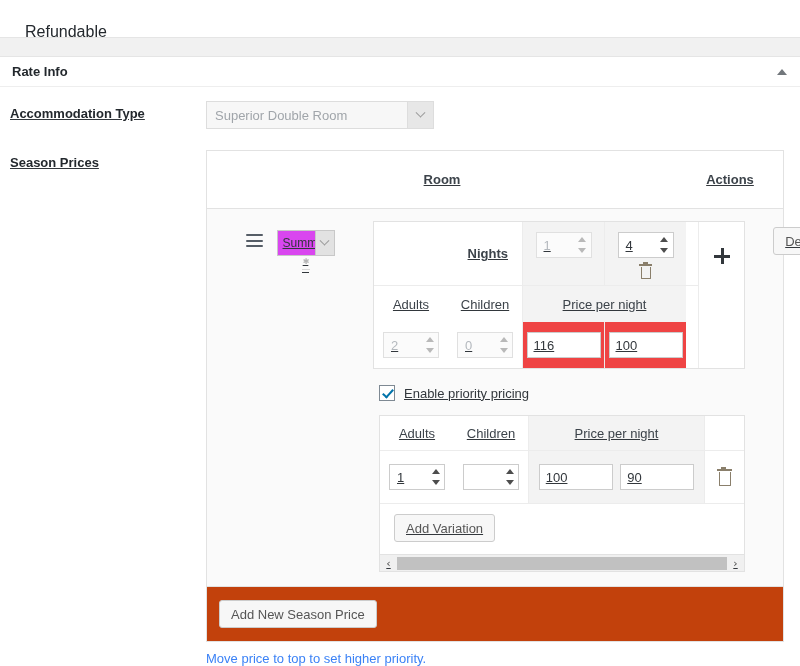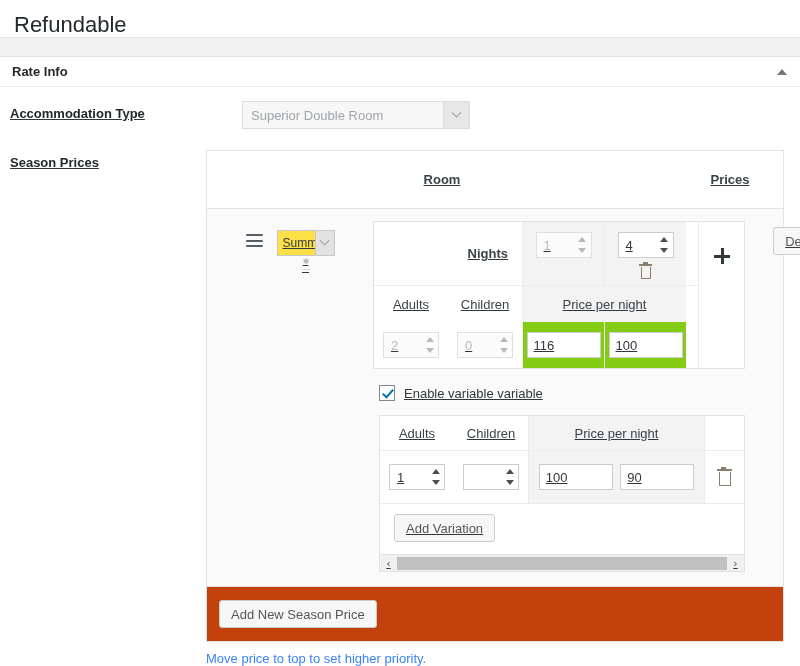--- a/index.html
+++ b/index.html
@@ -14,25 +14,25 @@
   }
 
   
   .page-title-wrap {
     height: 38px;
     padding: 4px 0 0 10px;
     background: #fff;
     border-bottom: 1px solid #e5e5e5;
   }
   .page-title {
-    font-size: 22px;
+    font-size: 16px;
     font-weight: 400;
     color: #23282d;
     line-height: 1.3;
-    margin: 4px;
+    margin: 15px;
     padding: 3px 0 0 0;
   }
 
   
   .gap-strip {
     height: 18px;
     background: #f1f1f1;
   }
 
   
@@ -99,21 +99,20 @@
     align-items: center;
     height: 28px;
     width: 228px;
     border: 1px solid #ddd;
     background: #f7f7f7;
     color: #a0a5aa;
     font-size: 13px;
     padding: 0 34px 0 8px;
     border-radius: 0;
     cursor: default;
-    margin-left: 36px;
   }
   .wp-select .sel-arrow {
     position: absolute;
     right: 0; top: 0;
     width: 26px; height: 26px;
     background: #e7e7e7;
     border-left: 1px solid #ddd;
     display: flex; align-items: center; justify-content: center;
   }
   .chev {
@@ -170,21 +169,21 @@
     display: block; height: 2px; background: #555d66; border-radius: 1px;
   }
   .season-select-wrap { display: flex; flex-direction: column; align-items: center; }
   .season-select {
     position: relative;
     display: inline-flex;
     align-items: center;
     height: 26px;
     width: 58px;
     border: 1px solid #c8c8c8;
-    background: #fde047;
+    background: #d946ef;
     color: #32373c;
     font-size: 12px;
     padding: 0 16px 0 5px;
     overflow: hidden;
     white-space: nowrap;
   }
   .season-select .sel-arrow {
     position: absolute; right: 0; top: 0;
     width: 19px; height: 24px;
     background: #e2e2e2;
@@ -245,21 +244,21 @@
     font-size: 13px; color: #3c434a;
     height: 36px;
   }
   .val-cell {
     width: 74px; flex: 0 0 74px;
     display: flex; align-items: center; justify-content: center;
     height: 46px;
   }
   .val-cell-p {
     width: 82px; flex: 0 0 82px;
-    background: #84cc16;
+    background: #ef4444;
     border-left: 1px solid #ececec;
     display: flex; align-items: center; justify-content: center;
     height: 46px;
   }
 
   
   .num {
     position: relative;
     display: inline-flex;
     align-items: center;
@@ -466,21 +465,21 @@
     </div>
 
     <div class="field-row row-season">
       <div class="field-label">Season Prices</div>
 
       <div class="field-control">
         <div class="season-panel">
 
           <div class="season-head">
             <div class="sh-price">Room</div>
-            <div class="sh-actions">Prices</div>
+            <div class="sh-actions">Actions</div>
           </div>
 
           <div class="season-row">
 
             <div class="cell-season">
               <span class="drag-handle">
                 <span></span>
                 <span></span>
                 <span></span>
               </span>
@@ -565,21 +564,21 @@
 
                 <div class="plus-col">
                   <span class="plus-ico"></span>
                 </div>
               </div>
 
               <div class="var-wrap">
 
                 <div class="chk-line">
                   <span class="chk"></span>
-                  <span class="chk-label">Enable variable variable</span>
+                  <span class="chk-label">Enable priority pricing</span>
                 </div>
 
                 <div class="var-table">
                   <div class="vt-head">
                     <div class="vt-c-adults">Adults</div>
                     <div class="vt-c-children">Children</div>
                     <div class="vt-c-price">Price per night</div>
                     <div class="vt-c-act"></div>
                   </div>
 

